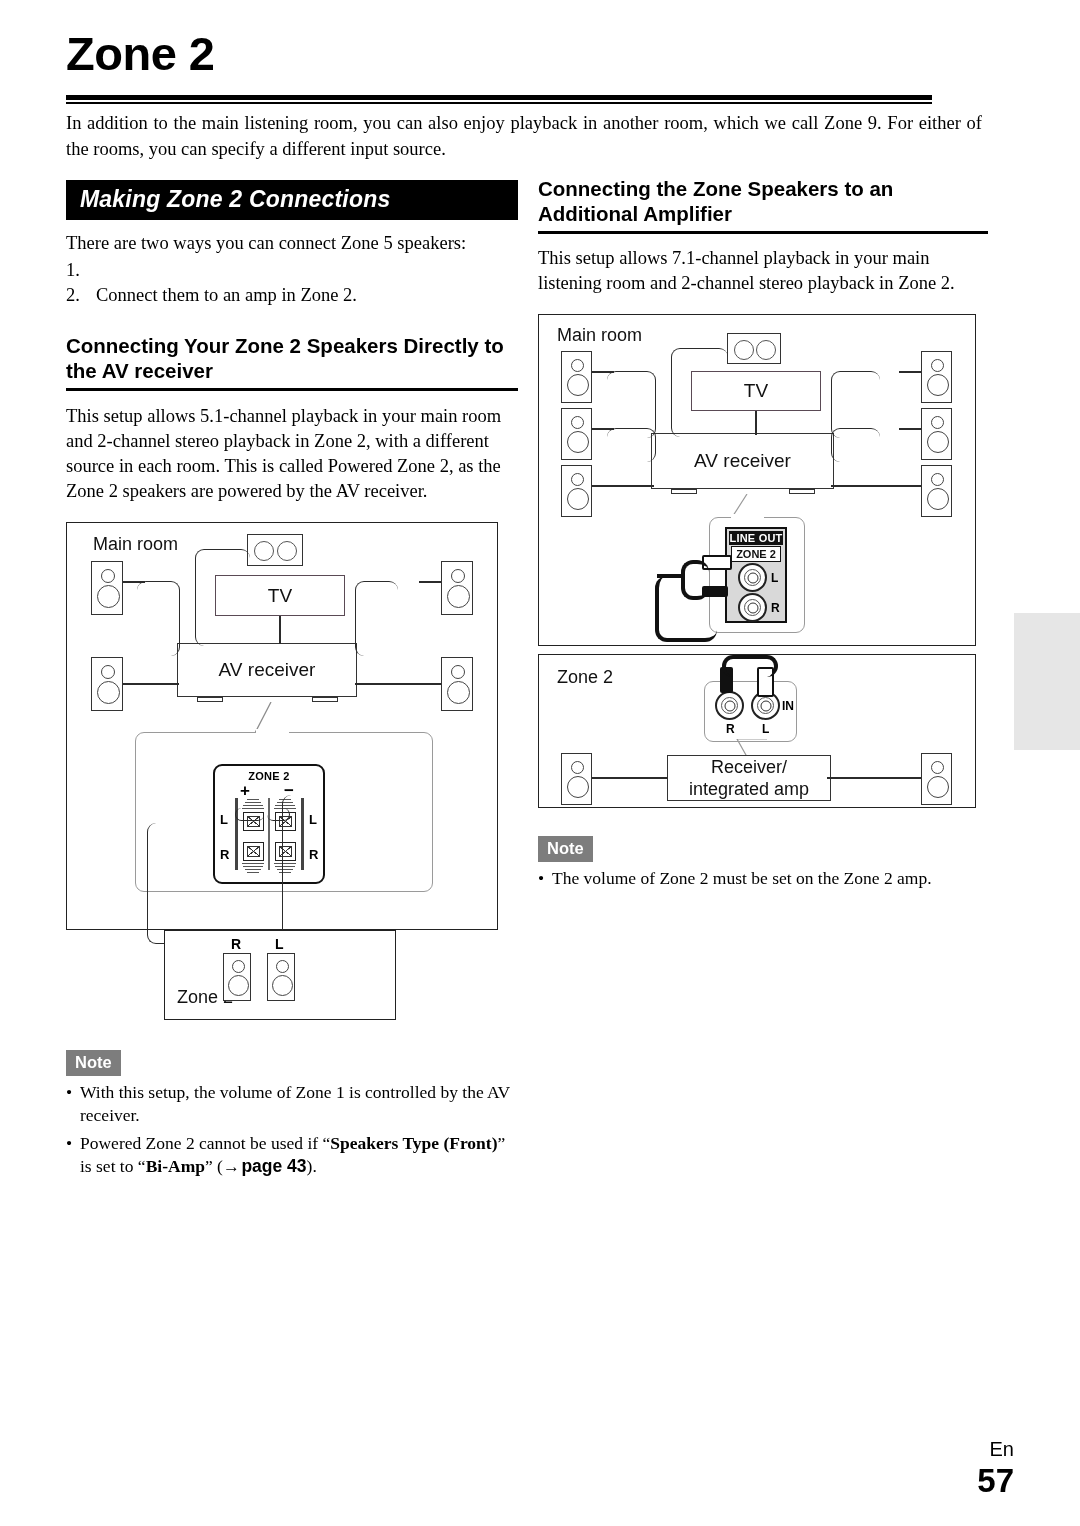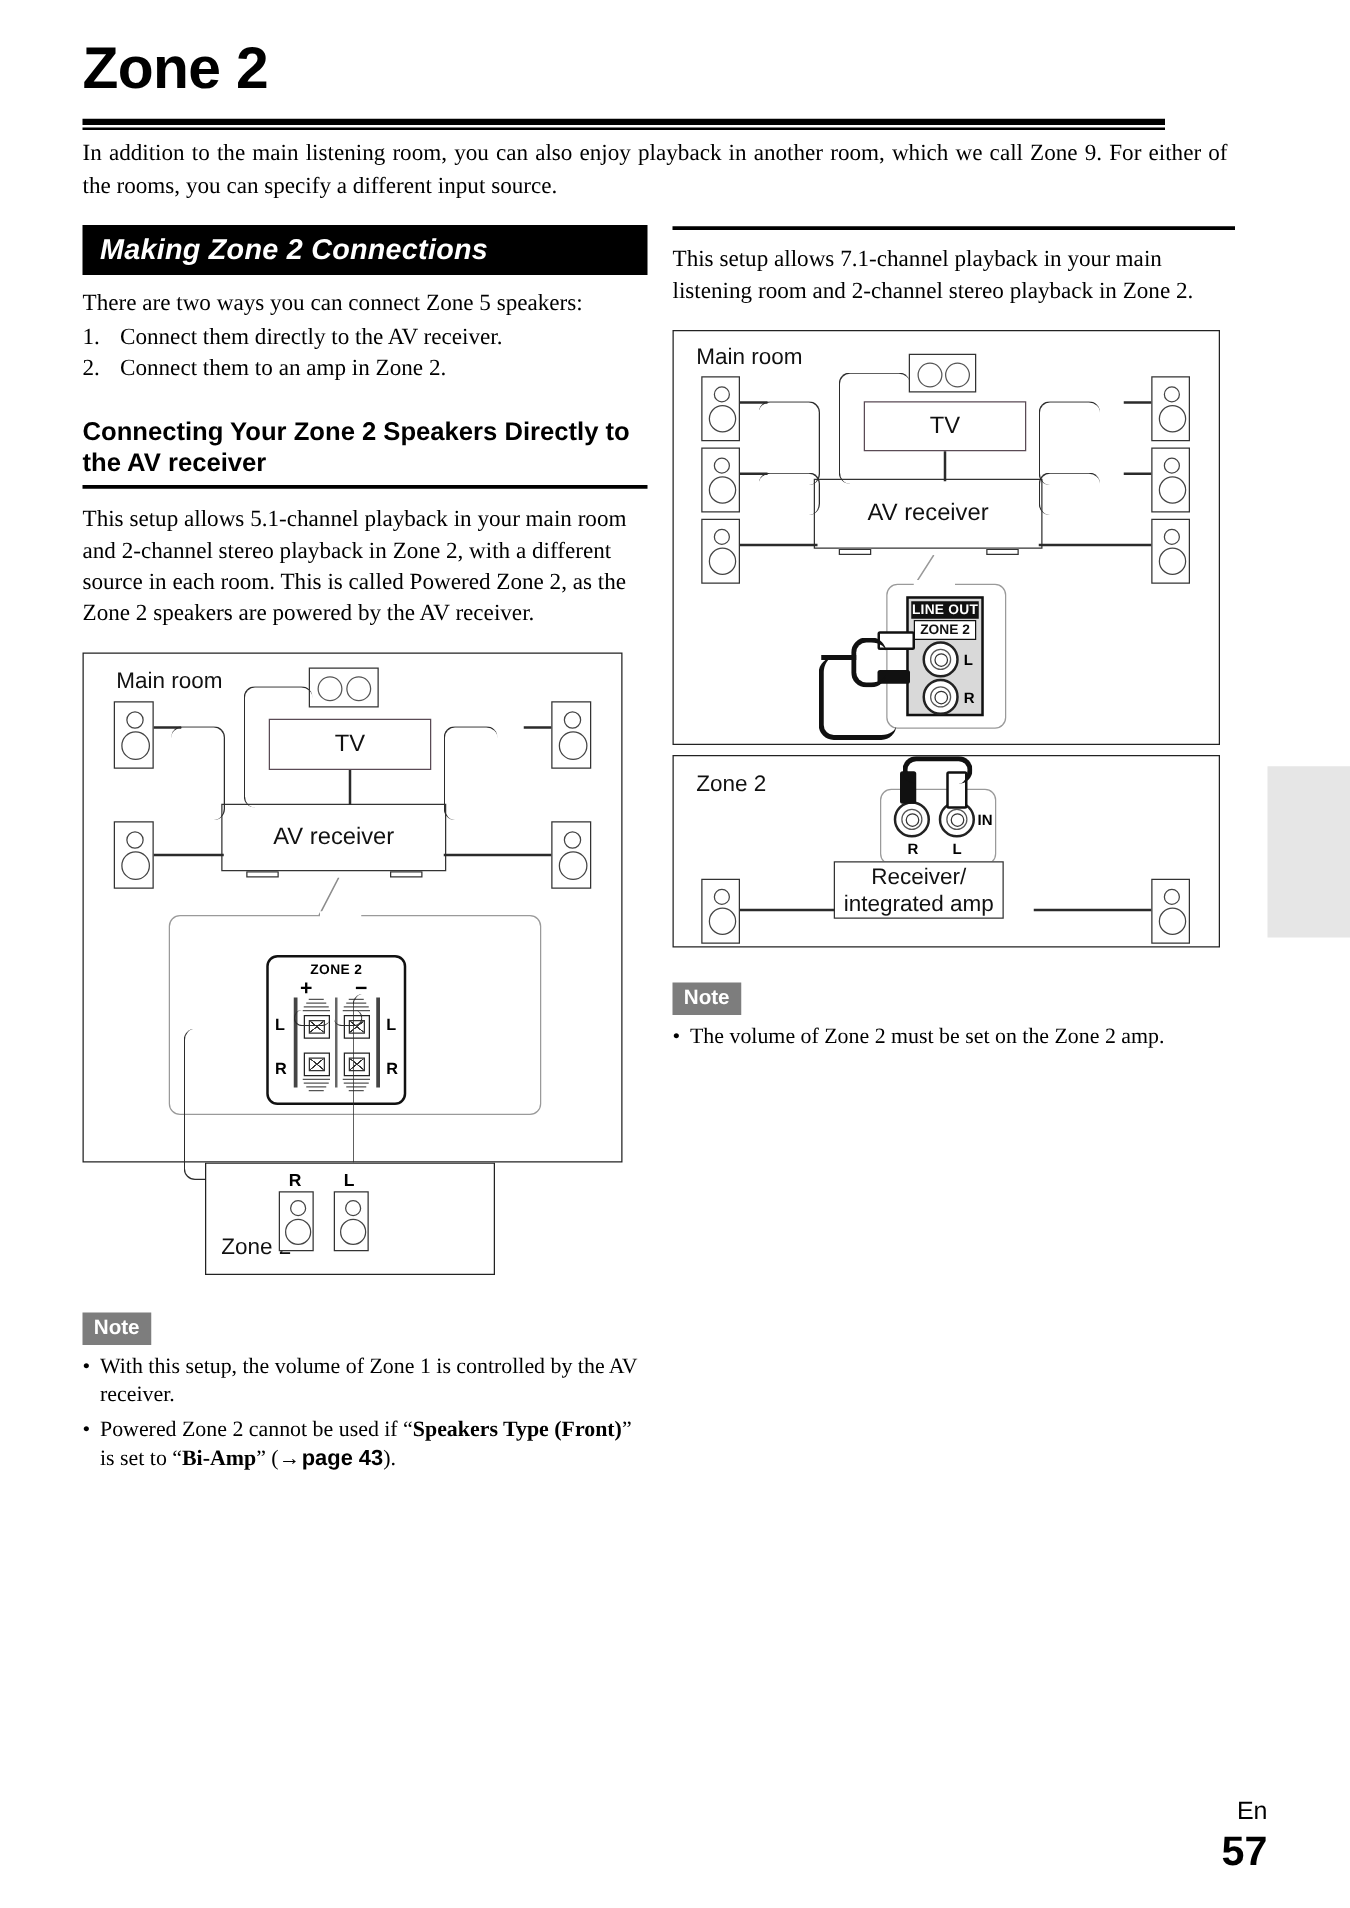--- a/index.html
+++ b/index.html
@@ -159,21 +159,20 @@
 
   <div class="col-left">
 
     <div class="banner">Making Zone 2 Connections</div>
 
     <div class="body-text" style="margin-top:11px;">There are two ways you can connect Zone 5 speakers:</div>
 
     <ul class="ol" style="margin-top:2px;">
       <li>
         <span class="num">1.</span>
-        <span>Connect them directly to the AV receiver.</span>
       </li>
       <li>
         <span class="num">2.</span>
         <span>Connect them to an amp in Zone 2.</span>
       </li>
     </ul>
 
     <div style="margin-top:25px;">
       <div class="subhead">Connecting Your Zone 2 Speakers Directly to the AV receiver</div>
       <div class="subhead-rule"></div>
@@ -311,20 +310,21 @@
           <span class="bullet">•</span>
           <span class="txt"><span>Powered Zone 2 cannot be used if “</span><b>Speakers Type (Front)</b><span>” is set to “</span><b>Bi-Amp</b>” (<span class="arrow">→</span> <span class="pg">page 43</span><span>).</span></span>
         </li>
       </ul>
     </div>
   </div>
 
   <div class="col-right">
 
     <div>
+      <div class="subhead">Connecting the Zone Speakers to an Additional Amplifier</div>
       <div class="subhead-rule"></div>
     </div>
 
     <div class="body-text" style="margin-top:12px;">This setup allows 7.1-channel playback in your main listening room and 2-channel stereo playback in Zone 2.</div>
 
     <div class="diagram" style="margin-top:18px;width:436px;height:330px;">
       <div class="dlabel" style="left:18px;top:10px;">Main room</div>
 
       <div class="spk" style="left:22px;top:36px;width:31px;height:52px;">
         <div class="tw" style="left:9px;top:7px;width:11px;height:11px;"></div>
@@ -412,21 +412,21 @@
       <div class="jlbl" style="left:223px;top:67px;">L</div>
 
       <div class="plug" style="left:181px;top:12px;width:13px;height:26px;background:#111;"></div>
       <div class="plug" style="left:218px;top:12px;width:13px;height:26px;background:#fff;border:2px solid #111;"></div>
       <div class="cable-l" style="left:183px;top:0px;width:48px;height:18px;border-bottom:none;"></div>
 
       <svg style="position:absolute;left:190px;top:84px;" width="44" height="26">
         <polyline points="22,25 8,0 38,0" fill="none" stroke="#9a9a9a" stroke-width="1.2"></polyline>
       </svg>
 
-      <div class="ampbox" style="left:128px;top:84px;width:136px;height:46px;">
+      <div class="ampbox" style="left:128px;top:100px;width:164px;height:46px;">
         <div>Receiver/</div>
         <div>integrated amp</div>
       </div>
       <div class="spk" style="left:22px;top:98px;width:31px;height:52px;">
         <div class="tw" style="left:9px;top:7px;width:11px;height:11px;"></div>
         <div class="wf" style="left:5px;top:22px;width:20px;height:20px;"></div>
       </div>
       <div class="spk" style="left:382px;top:98px;width:31px;height:52px;">
         <div class="tw" style="left:9px;top:7px;width:11px;height:11px;"></div>
         <div class="wf" style="left:5px;top:22px;width:20px;height:20px;"></div>

